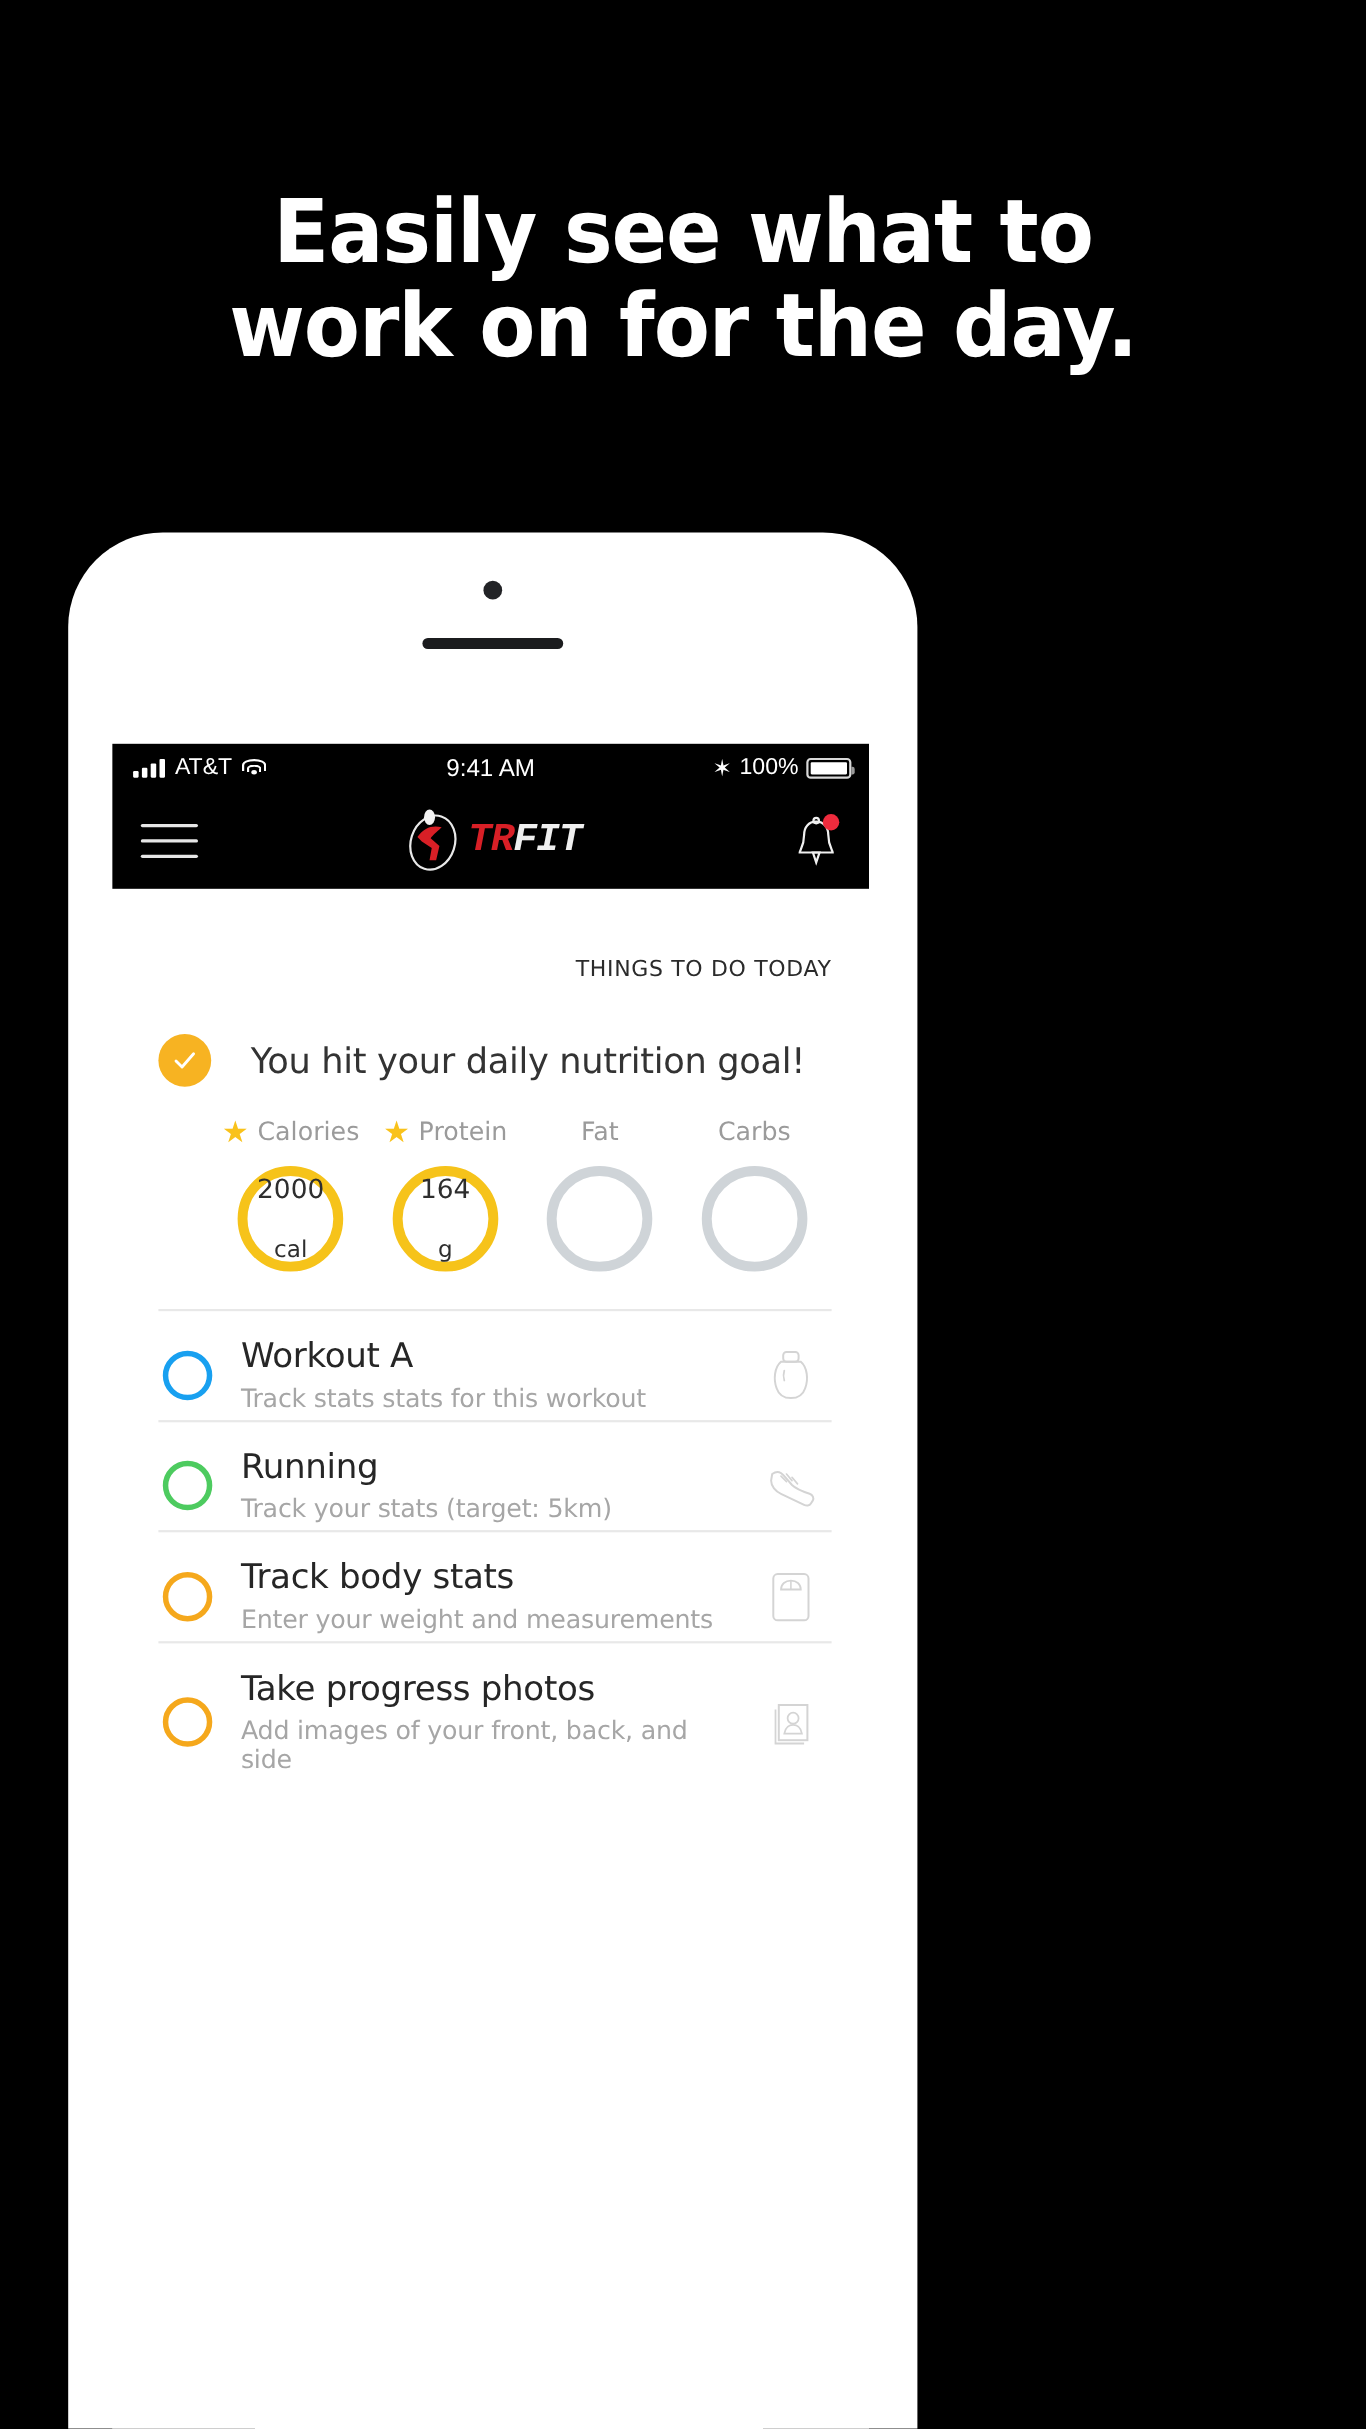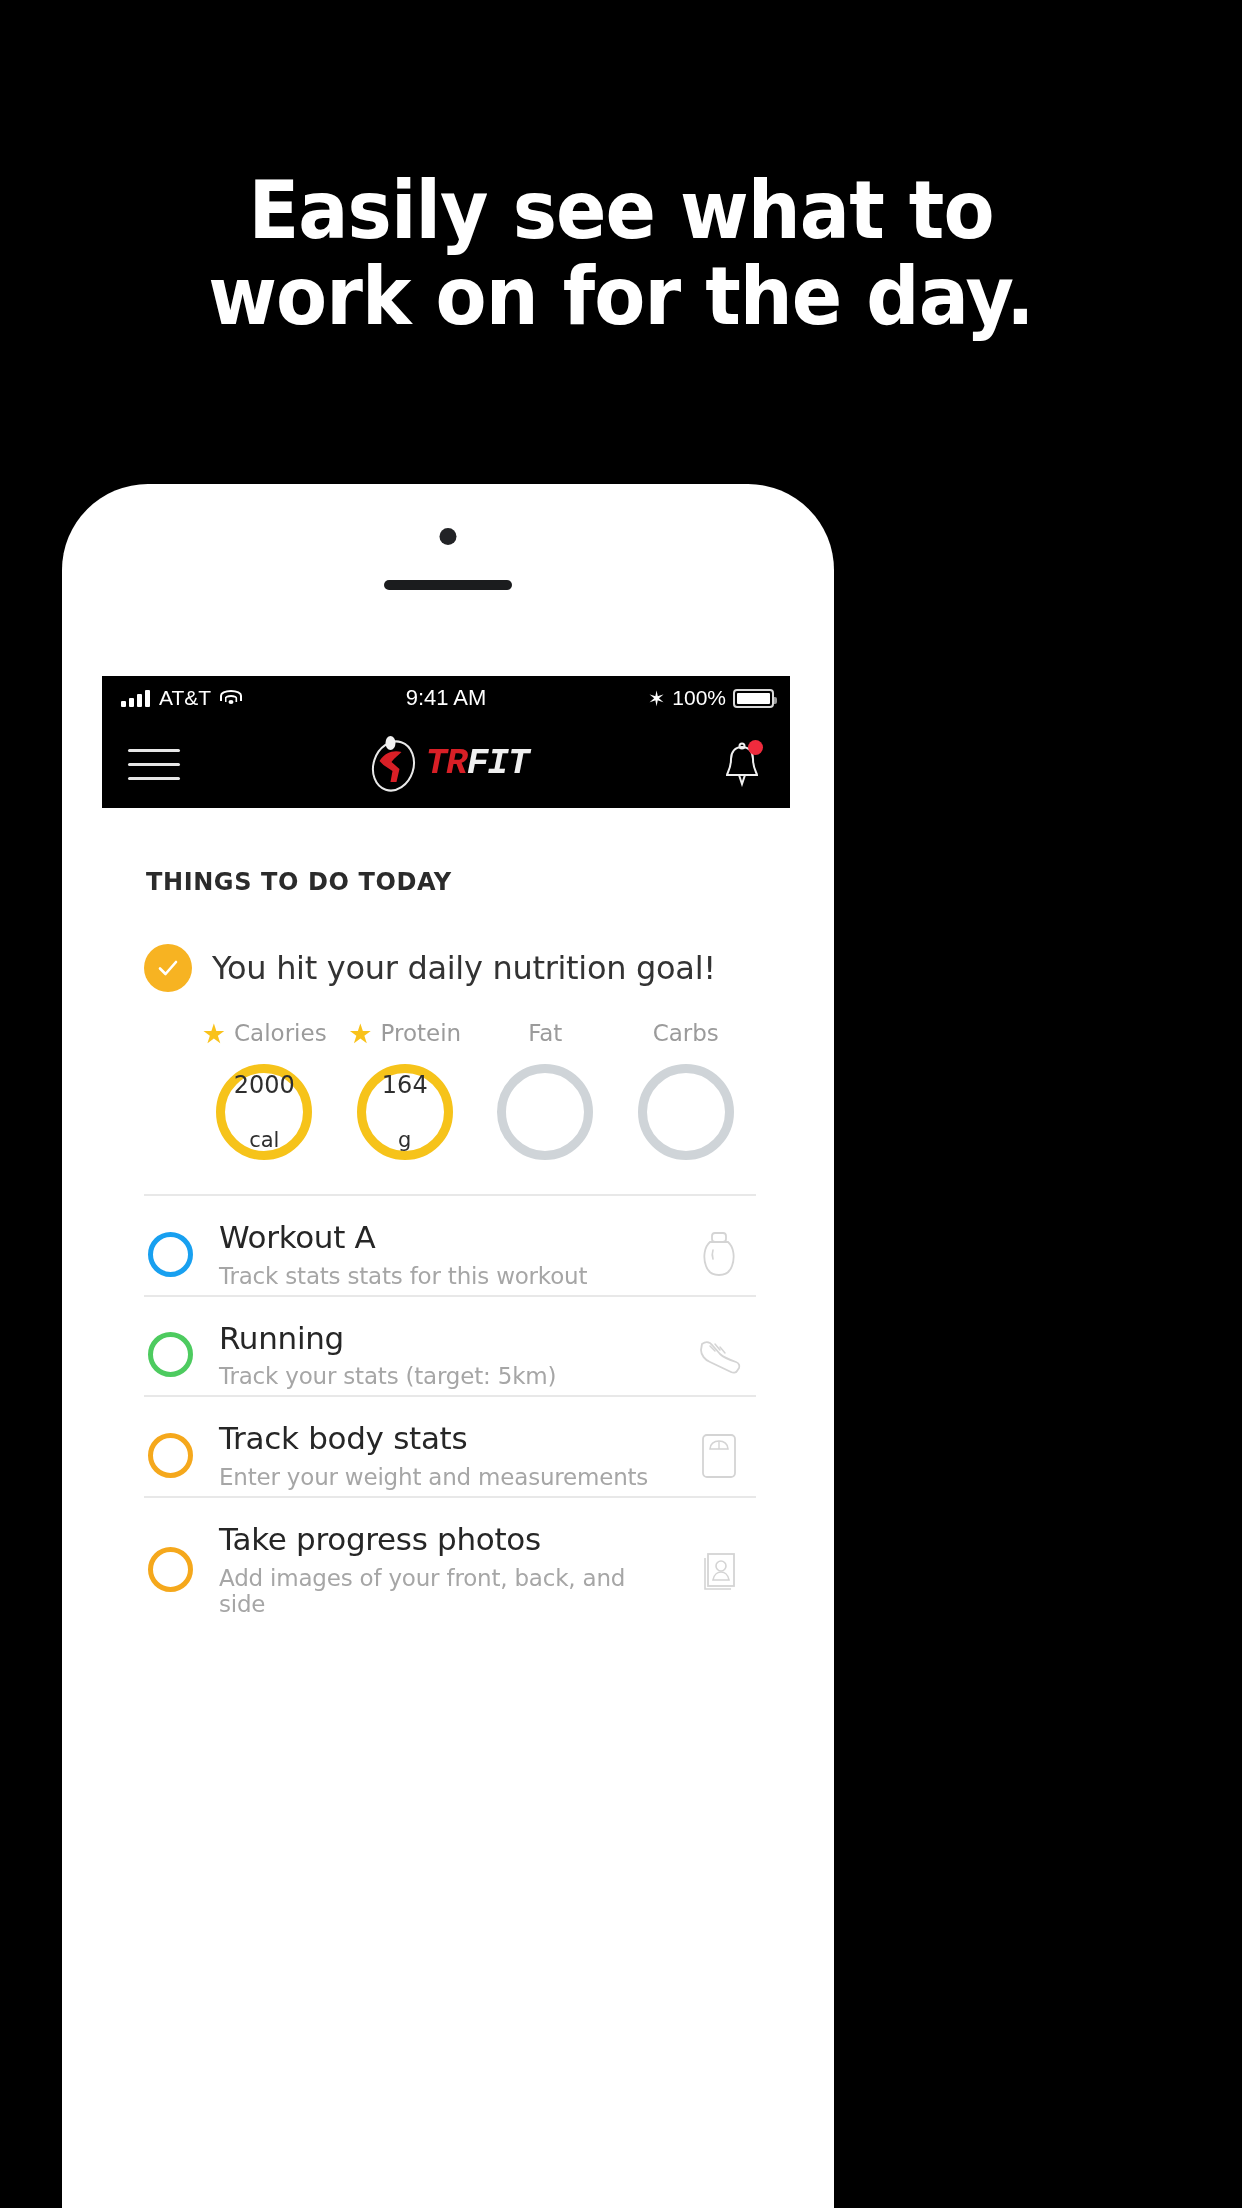--- a/index.html
+++ b/index.html
@@ -83,26 +83,26 @@
                font-size:36px; letter-spacing:-1px; line-height:1; }
   .logo-text .tr { color:#d81f26; }
   .logo-text .fit { color:#efefef; }
 
   .bell { position:relative; width:44px; height:46px; cursor:pointer; }
   .bell-dot { position:absolute; right:1px; top:-1px; width:15px; height:15px;
               border-radius:50%; background:#ef2b3d; }
 
   
   .content { padding:0 34px; background:#fff; }
-  .section-title { font-family:"DejaVu Sans", sans-serif; font-weight:700;
-                   font-size:24px; letter-spacing:0.6px; color:#2b2b2b;
-                   padding:60px 0 0 10px; }
-
-  
-  .nutri-head { display:flex; align-items:center; gap:20px; padding:48px 0 0 8px; }
+  .section-title { font-family:"DejaVu Sans", sans-serif; font-weight:400;
+                   font-size:20px; letter-spacing:0.6px; color:#2b2b2b;
+                   padding:60px 0 0 10px;text-align:right; }
+
+  
+  .nutri-head { display:flex; align-items:center; gap:36px; padding:48px 0 0 8px; }
   .check {
     width:48px; height:48px; border-radius:50%; background:#f7b322;
     display:flex; align-items:center; justify-content:center; flex:0 0 auto;
   }
   .check svg { width:26px; height:26px; }
   .nutri-text { font-size:32px; color:#333; font-family:"DejaVu Sans", sans-serif;
                 letter-spacing:-0.3px; }
 
   .macros { display:flex; padding:26px 0 0 58px; }
   .macro { width:141px; display:flex; flex-direction:column; align-items:center; }

